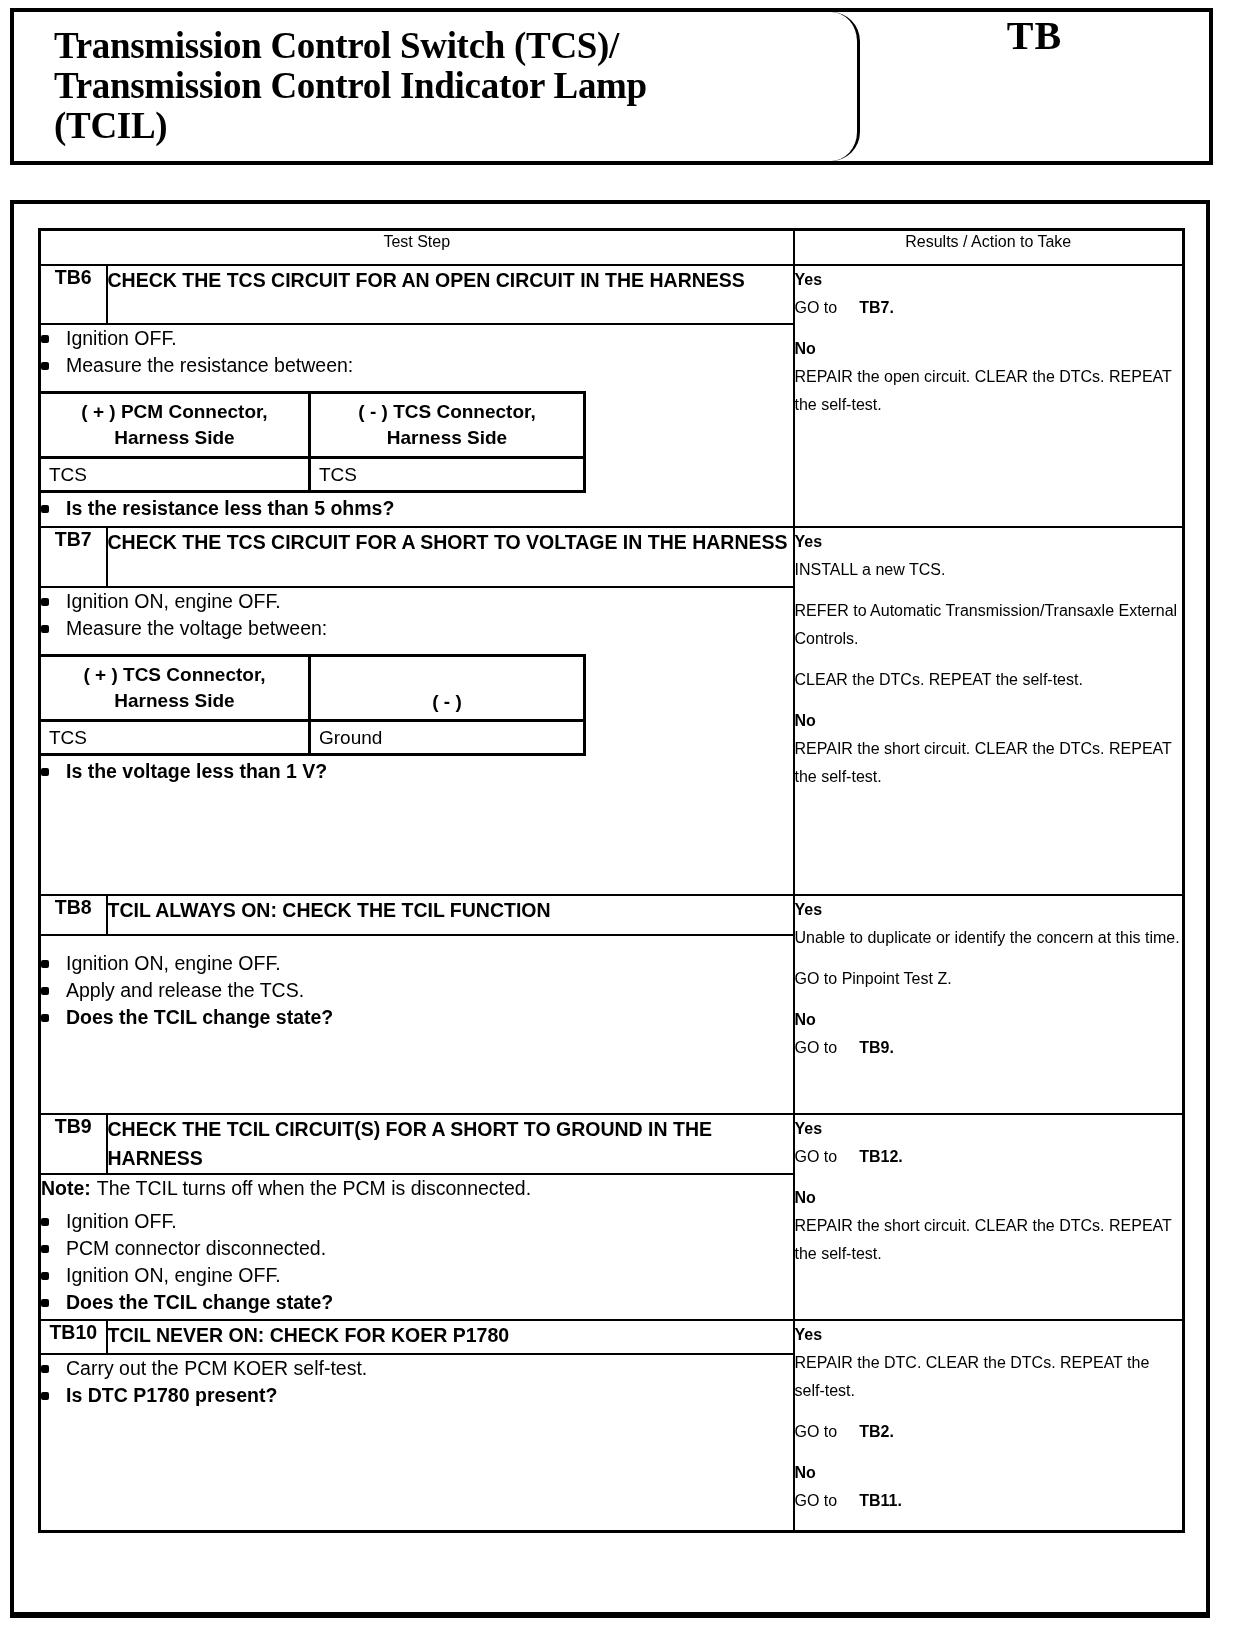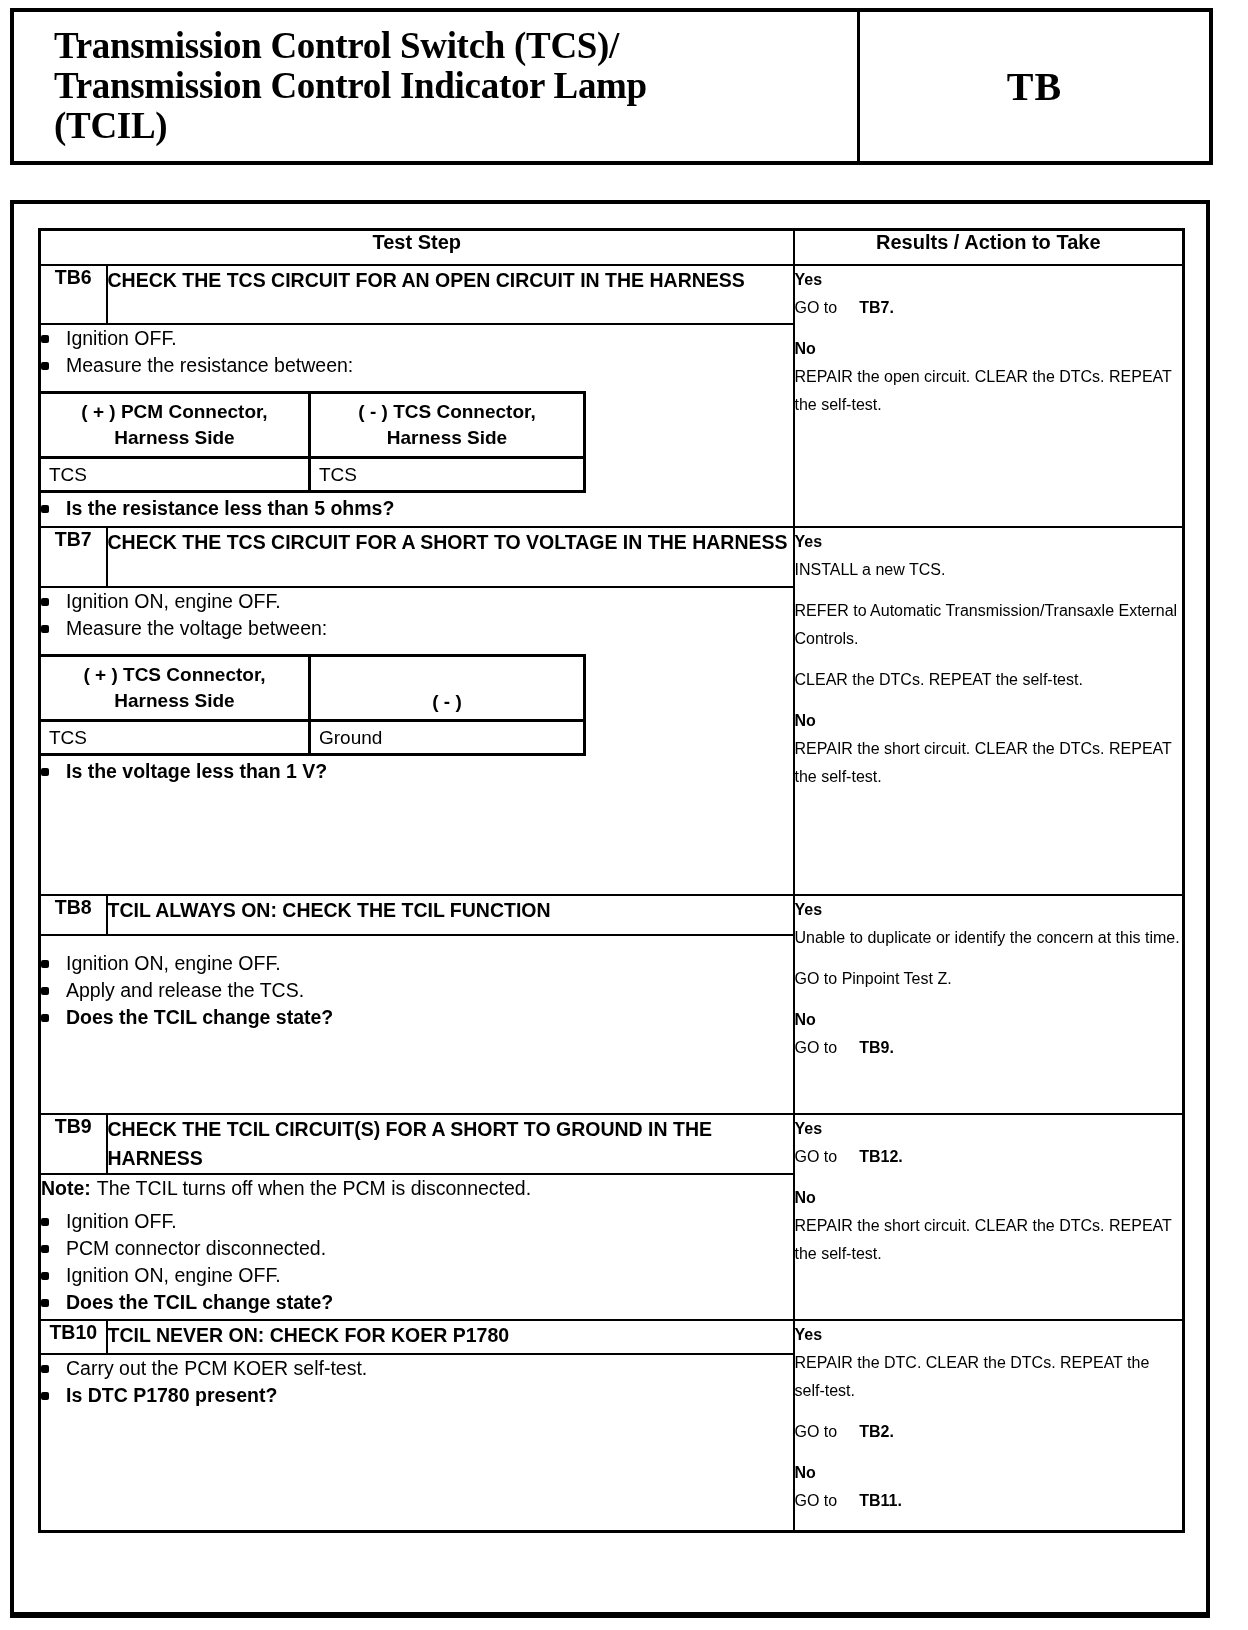--- a/index.html
+++ b/index.html
@@ -17,32 +17,33 @@
   .header-box {
     position: absolute; left: 10px; top: 8px;
     width: 1203px; height: 157px;
     border: 4px solid #000;
     display: flex;
   }
   .header-title-cell {
     flex: 1;
     border-right: 3px solid #000;
     padding: 14px 10px 0 40px;
+    border-radius: 29px;
   }
   .header-title {
     font-family: "Liberation Serif", serif;
     font-weight: bold;
     font-size: 37px;
     line-height: 40px;
     letter-spacing: -0.3px;
     white-space: nowrap;
   }
   .header-code-cell {
     width: 349px;
-    display: flex; align-items: center; justify-content: center;
+    display: flex; justify-content: center;
   }
   .header-code {
     font-family: "Liberation Serif", serif;
     font-weight: bold;
     font-size: 40px;
     letter-spacing: 1px;
   }
 
   
   .main-box {
@@ -60,21 +61,21 @@
     border-collapse: collapse;
     table-layout: fixed;
     border: 3px solid #000;
   }
   table.test-table th, table.test-table td {
     border: 2px solid #000;
     padding: 0;
     vertical-align: top;
   }
   th.col-head {
-    font-size: 20px; font-weight: bold;
+    font-size: 16px; font-weight: normal;
     text-align: center; vertical-align: middle;
     height: 35px; line-height: 22px;
   }
   td.step-id {
     text-align: center;
     font-size: 19.5px; font-weight: bold;
     padding-top: 7px;
   }
   td.step-title {
     font-size: 19.5px; font-weight: bold;

